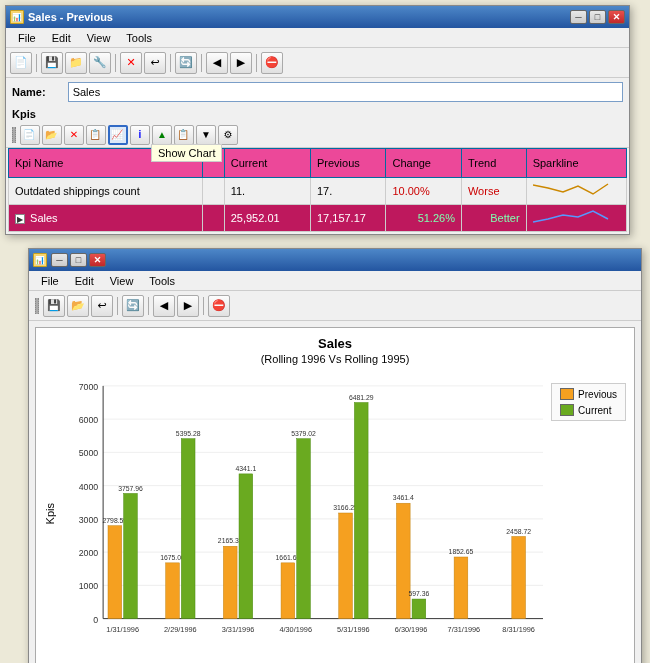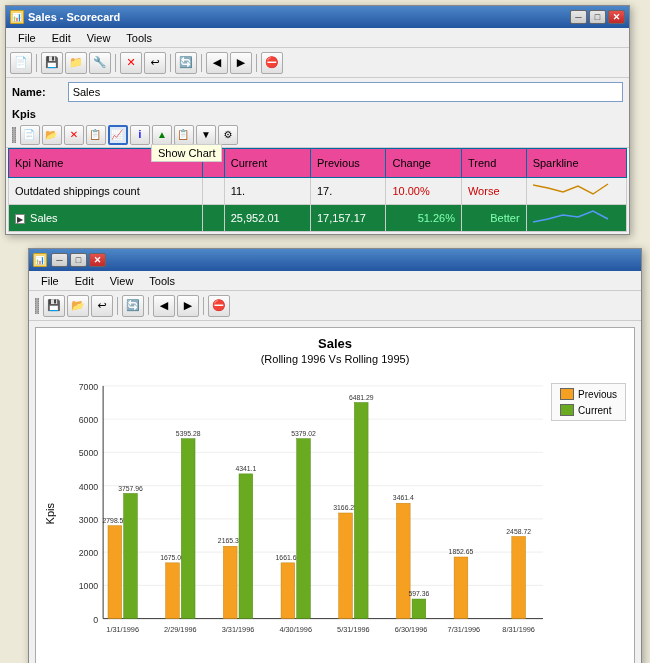--- a/index.html
+++ b/index.html
@@ -195,21 +195,21 @@
       padding: 8px 6px;
       text-align: left;
       font-weight: normal;
     }
 
     .kpi-table td {
       border: 1px solid #ccc;
       padding: 2px 6px;
     }
 
-    .kpi-table tr.selected td { background: #15803d; color: white; }
+    .kpi-table tr.selected td { background: #be185d; color: white; }
     .kpi-table tr.selected .change-better { color: #80ffb0; text-align: right; }
 
     .expand-btn {
       display: inline-flex;
       width: 10px;
       height: 10px;
       border: 1px solid #888;
       align-items: center;
       justify-content: center;
       font-size: 8px;
@@ -299,21 +299,21 @@
       border: 1px solid #666;
     }
   </style>
 </head>
 <body>
 
 <div class="window scorecard-win">
 
   <div class="title-bar">
     <div class="title-bar-icon">📊</div>
-    <span class="title-bar-text">Sales - Scorecard</span>
+    <span class="title-bar-text">Sales - Previous</span>
     <div class="title-bar-buttons">
       <div class="title-btn">─</div>
       <div class="title-btn">□</div>
       <div class="title-btn close">✕</div>
     </div>
   </div>
 
   <div class="menu-bar">
     <span class="menu-item">File</span>
     <span class="menu-item">Edit</span>

